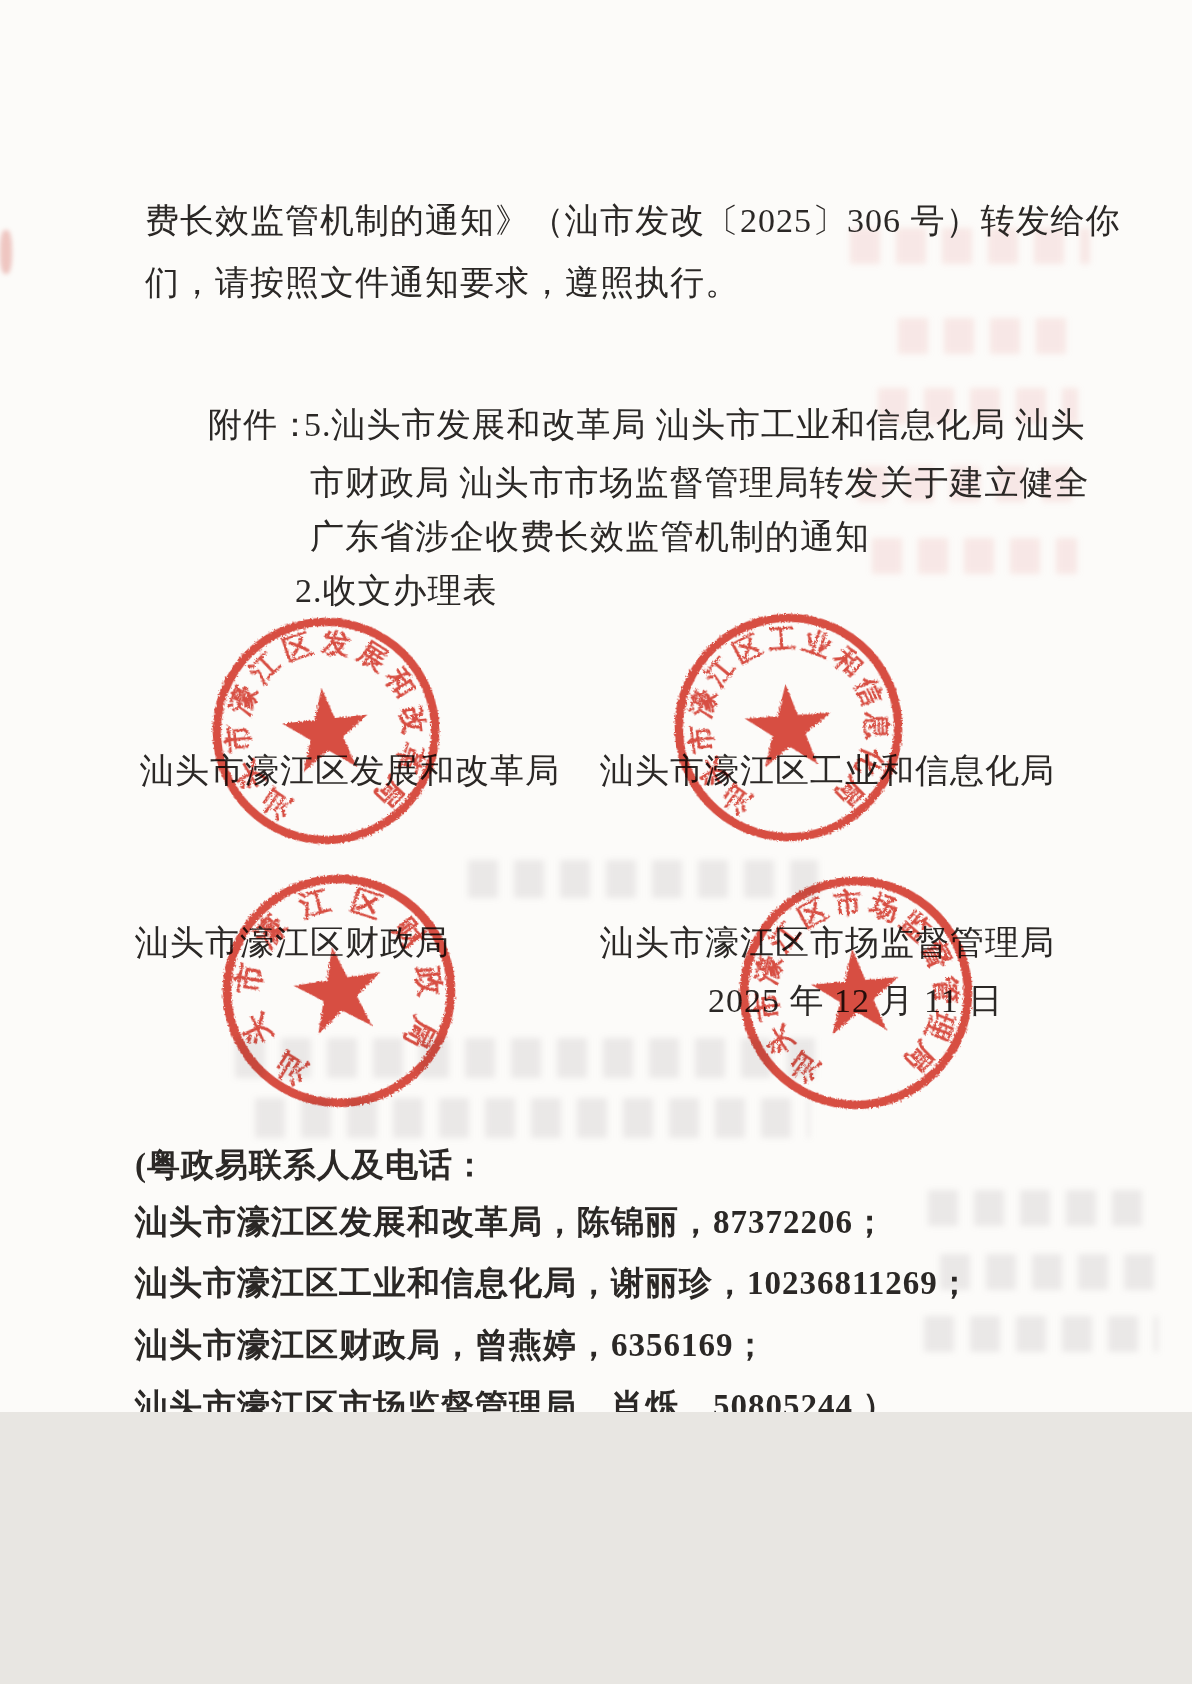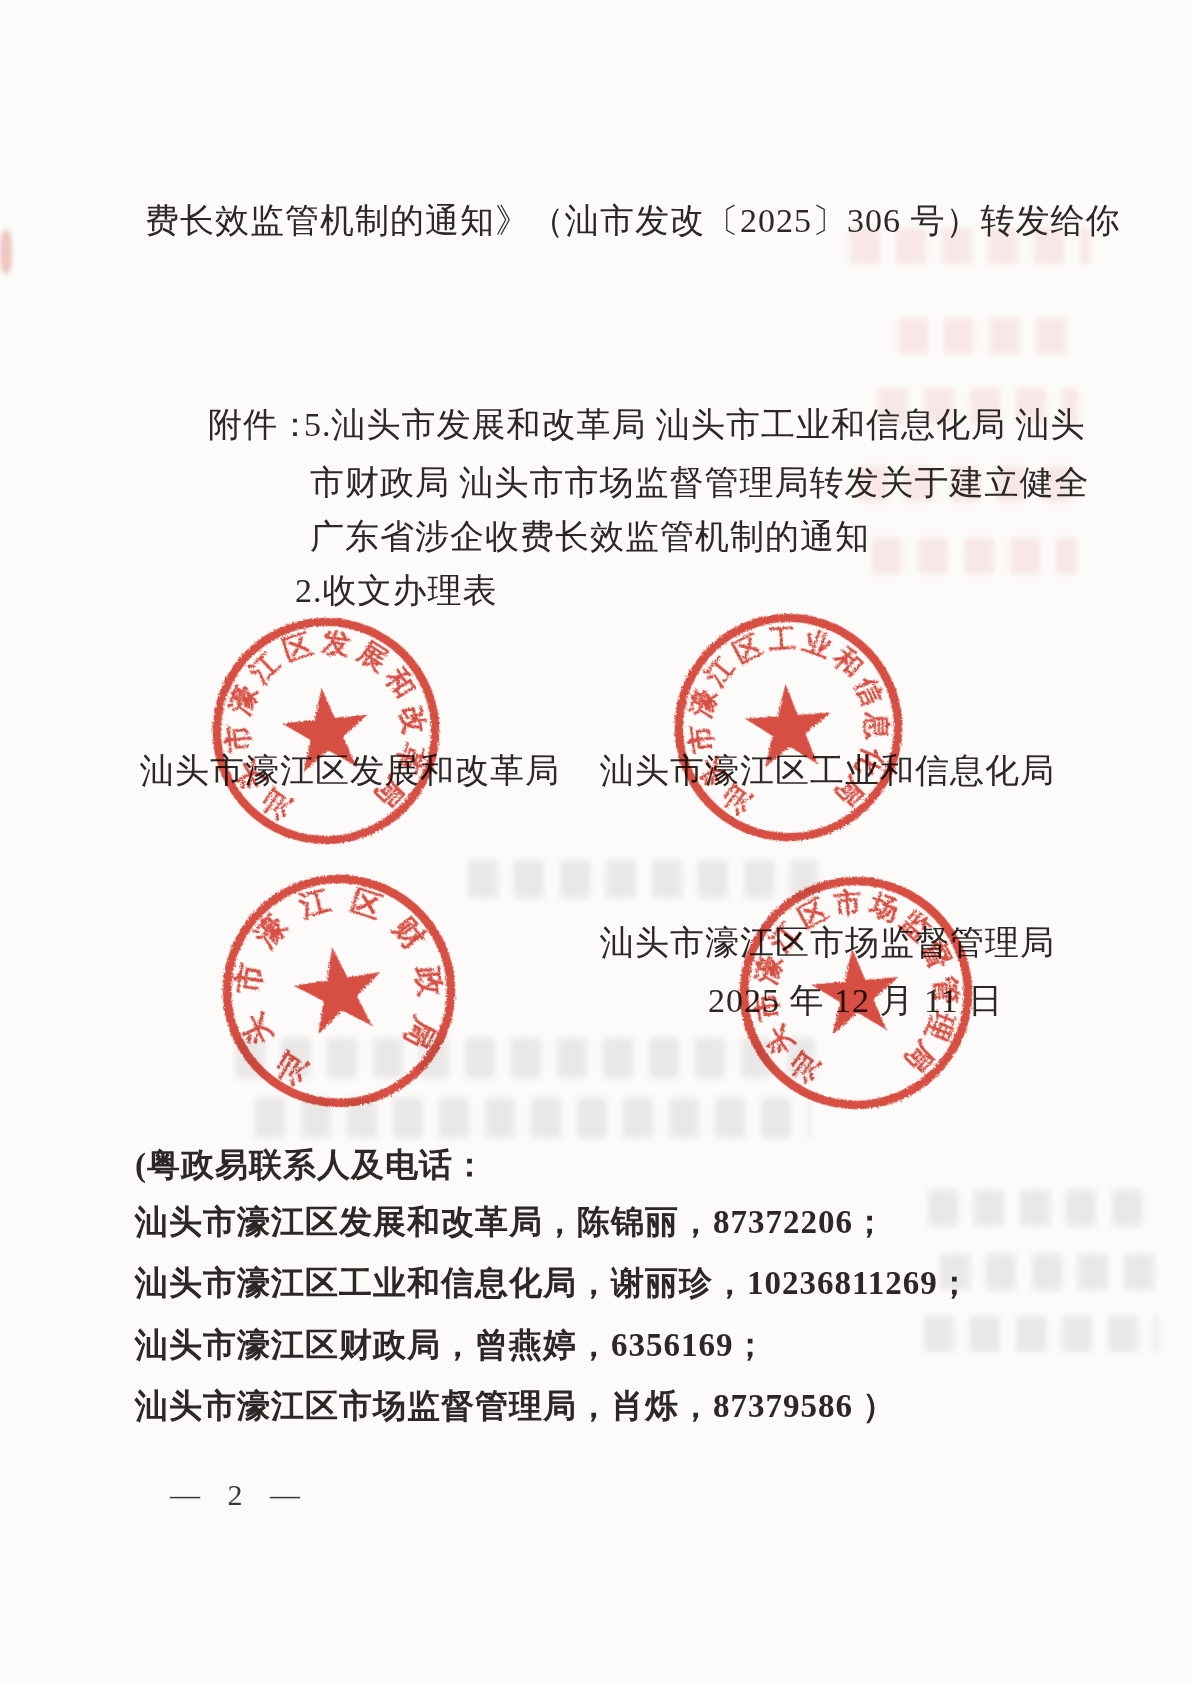--- a/index.html
+++ b/index.html
@@ -1,17 +1,17 @@
 <!DOCTYPE html>
 <html><head>
 <meta charset="utf-8">
 <style>
   html,body { margin:0; padding:0; background:#e8e6e2; }
   .page {
-    position:relative; width:1192px; height:1684px; margin:0 auto;
+    position:relative; width:1192px; height:1412px; margin:0 auto;
     background:#fcfbf9;
     font-family:"Liberation Serif","DejaVu Serif",serif;
     color:#2b2826; overflow:hidden;
   }
   .t { position:absolute; font-size:34px; line-height:1.25; letter-spacing:1px; white-space:nowrap; }
   .contact { font-size:33px;font-weight:bold; }
   .footer-num { font-size:30px; color:#3a3837; word-spacing:16px; letter-spacing:2px; }
   .stamp {
     position:absolute; mix-blend-mode:multiply; opacity:.9;
   }
@@ -47,29 +47,31 @@
   <div class="ghost pink" style="left:872px;top:538px;width:205px;height:36px"></div>
   <div class="ghost gray" style="left:468px;top:860px;width:350px;height:38px"></div>
   <div class="ghost gray" style="left:235px;top:1038px;width:580px;height:40px"></div>
   <div class="ghost gray" style="left:255px;top:1098px;width:555px;height:40px"></div>
   <div class="ghost gray" style="left:928px;top:1190px;width:230px;height:36px"></div>
   <div class="ghost gray" style="left:940px;top:1254px;width:214px;height:36px"></div>
   <div class="ghost gray" style="left:924px;top:1316px;width:234px;height:36px"></div>
   <div class="speck" style="left:0;top:230px;width:12px;height:44px"></div>
 
   <div class="t" style="left:145px;top:200px">费长效监管机制的通知》（汕市发改〔2025〕306 号）转发给你</div>
+  <div class="t" style="left:145px;top:262px">们，请按照文件通知要求，遵照执行。</div>
 
   <div class="t" style="left:208px;top:404px">附件：</div>
   <div class="t" style="left:304px;top:404px">5.汕头市发展和改革局 汕头市工业和信息化局 汕头</div>
   <div class="t" style="left:310px;top:516px">广东省涉企收费长效监管机制的通知</div>
   <div class="t" style="left:310px;top:462px">市财政局 汕头市市场监督管理局转发关于建立健全</div>
   <div class="t" style="left:295px;top:570px">2.收文办理表</div>
 
   <div class="t" style="left:140px;top:750px">汕头市濠江区发展和改革局</div>
   <div class="t" style="left:600px;top:750px">汕头市濠江区工业和信息化局</div>
+  <div class="t" style="left:135px;top:922px">汕头市濠江区财政局</div>
   <div class="t" style="left:600px;top:922px">汕头市濠江区市场监督管理局</div>
   <div class="t" style="left:708px;top:980px">2025 年 12 月 11 日</div>
 
   <svg class="stamp" style="left:208px;top:613px;width:236px;height:236px;transform:rotate(-6deg)" viewBox="0 0 240 240">
     <defs>
         <path id="arc1" d="M 80 189.3 A 80 80 0 1 1 160 189.3"></path>
       </defs>
     <g filter="url(#rough)" stroke="none">
       <circle cx="120" cy="120" r="111" fill="none" stroke="#d63a2f" stroke-width="8.5"></circle>
       <path d="M120,76 L130.3,107.8 L163.7,107.8 L136.7,127.4 L147,159.2 L120,139.6 L93,159.2 L103.3,127.4 L76.3,107.8 L109.7,107.8 Z" fill="#d63a2f"></path>
@@ -115,17 +117,17 @@
       <text font-size="28" font-weight="600" fill="#d63a2f" font-family="Liberation Serif, DejaVu Serif, serif">
         <textPath href="#arc4" textLength="418" lengthAdjust="spacing">汕头市濠江区市场监督管理局</textPath>
       </text>
     </g>
   </svg>
 
   <div class="t contact" style="left:135px;top:1145px">(粤政易联系人及电话：</div>
   <div class="t contact" style="left:135px;top:1202px">汕头市濠江区发展和改革局，陈锦丽，87372206；</div>
   <div class="t contact" style="left:135px;top:1263px">汕头市濠江区工业和信息化局，谢丽珍，10236811269；</div>
   <div class="t contact" style="left:135px;top:1325px">汕头市濠江区财政局，曾燕婷，6356169；</div>
-  <div class="t contact" style="left:135px;top:1386px">汕头市濠江区市场监督管理局，肖烁，87379586 ）</div>
+  <div class="t contact" style="left:135px;top:1386px">汕头市濠江区市场监督管理局，肖烁，50805244 ）</div>
 
   <div class="t footer-num" style="left:170px;top:1476px">— 2 —</div>
 
 </div>
 
 </body></html>

